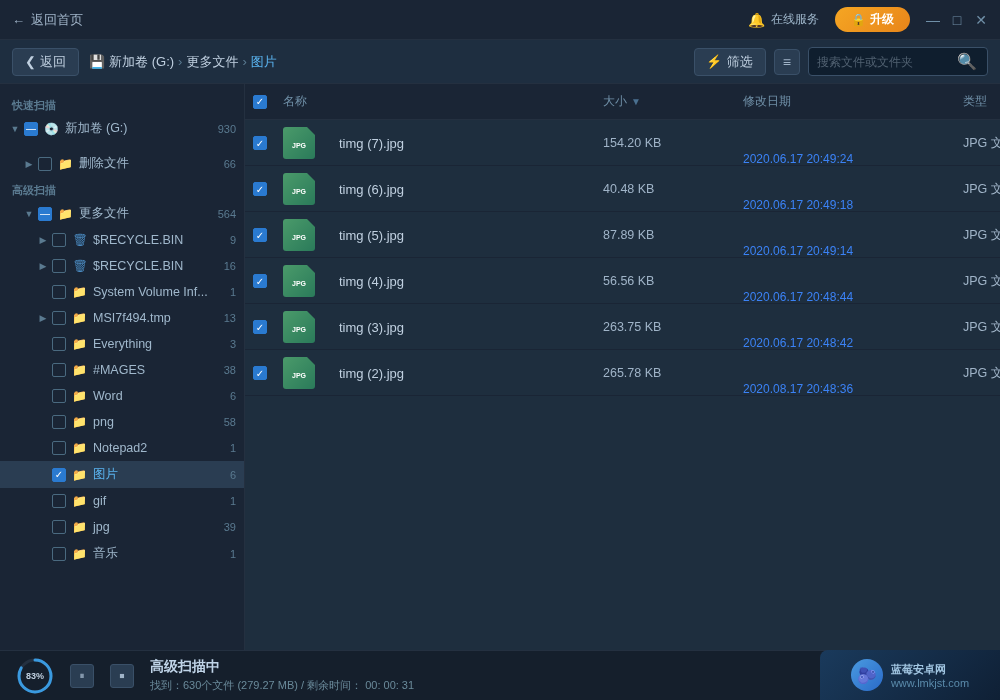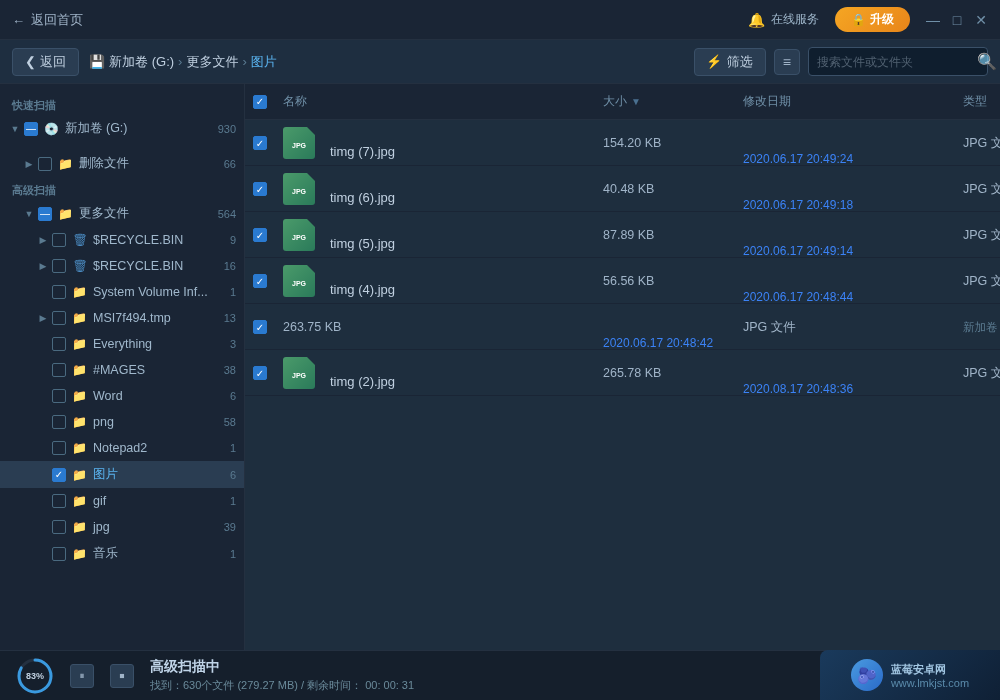--- a/index.html
+++ b/index.html
@@ -131,21 +131,21 @@
       color: #a0b4c8;
       font-size: 14px;
     }
     .search-box {
       display: flex;
       align-items: center;
       background: #0f1e2e;
       border: 1px solid #3a5068;
       border-radius: 4px;
       padding: 4px 8px;
-      gap: 20px;
+      gap: 0;
       width: 180px;
     }
     .search-box input {
       background: transparent;
       border: none;
       outline: none;
       color: #a0b4c8;
       font-size: 12px;
       width: 140px;
     }
@@ -296,22 +296,22 @@
       background: #2a7ad0;
       border-color: #2a7ad0;
       display: flex;
       align-items: center;
       justify-content: center;
       font-size: 10px;
       color: #fff;
     }
     .file-name-cell {
       display: flex;
-      align-items: flex-end;
-      gap: 15px;
+      align-items: center;
+      gap: 24px;
       overflow: hidden;
     }
     .jpg-thumb {
       width: 32px;
       height: 32px;
       background: linear-gradient(135deg, #4a9a6a, #2a7a5a);
       border-radius: 3px;
       display: flex;
       align-items: center;
       justify-content: center;
@@ -701,20 +701,26 @@
       </div>
       <div class="file-size">56.56 KB</div>
       <div class="file-date">2020.06.17 20:48:44</div>
       <div class="file-type">JPG 文件</div>
       <div class="file-path">新加卷 (G:\更多文件...</div>
     </div>
         <div class="file-row">
       <div>
         <div class="file-checkbox">✓</div>
       </div>
+      <div class="file-name-cell">
+        <div class="jpg-thumb">
+          <span style="font-size:7px;font-weight:bold;color:#fff;margin-top:4px;">JPG</span>
+        </div>
+        <span class="file-name-text">timg (3).jpg</span>
+      </div>
       <div class="file-size">263.75 KB</div>
       <div class="file-date">2020.06.17 20:48:42</div>
       <div class="file-type">JPG 文件</div>
       <div class="file-path">新加卷 (G:\更多文件...</div>
     </div>
         <div class="file-row">
       <div>
         <div class="file-checkbox">✓</div>
       </div>
       <div class="file-name-cell">

